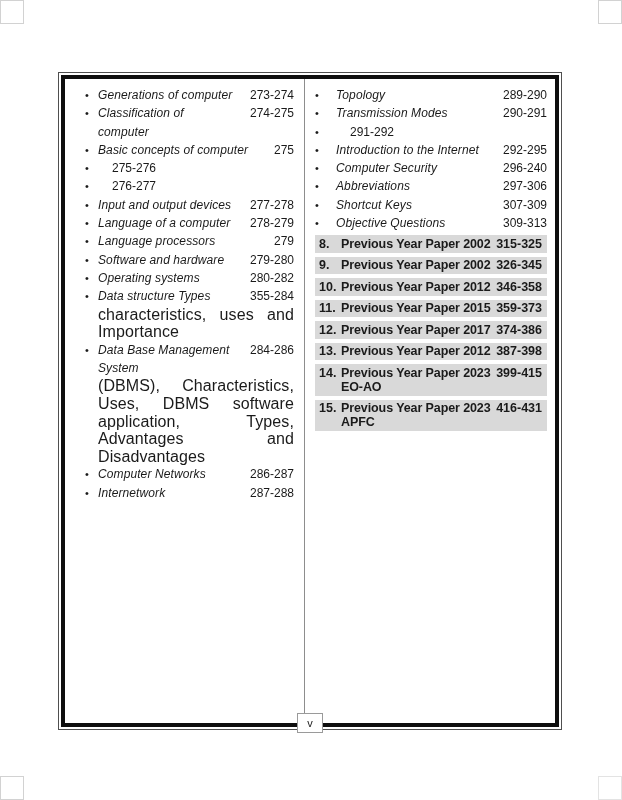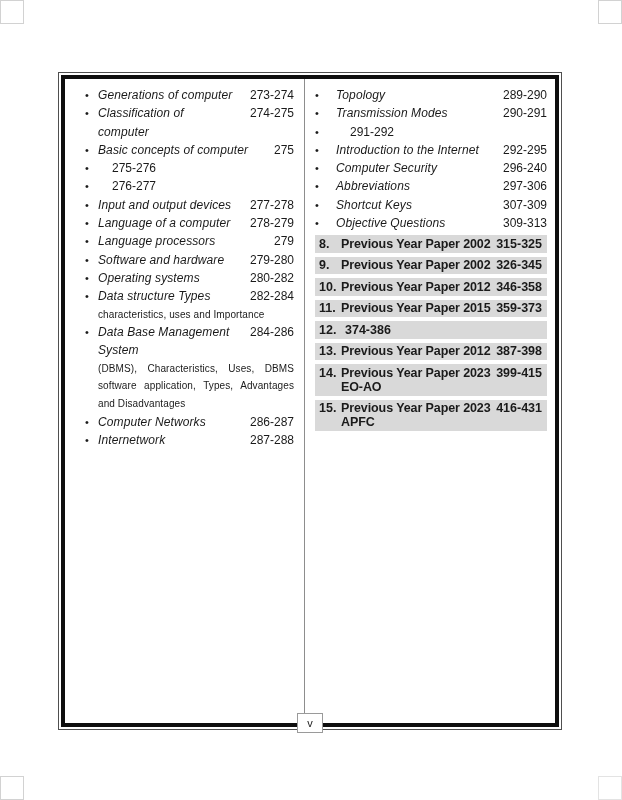--- a/index.html
+++ b/index.html
@@ -32,21 +32,21 @@
   .col-right { flex:1; padding:7px 8px 0 10px; }
 
   
   .toc-row { }
   .row-line { display:flex; align-items:baseline; line-height:18.3px; font-size:12px; }
   .bullet { flex:0 0 13px; font-size:11px; }
   .col-right .bullet { flex:0 0 21px; }
   .t-label { flex:1; letter-spacing:0.1px;font-style:italic; }
   .t-pages { margin-left:14px; white-space:nowrap; }
   .continuation {
-    margin-left:13px; font-size:10px; line-height:17.6px;
+    margin-left:13px; font-size:16px; line-height:17.6px;
     text-align:justify; letter-spacing:0.1px;
   }
 
   
   .numbered { margin-top:3px; }
   .num-row {
     display:flex; align-items:baseline;
     background:#d9d9d9; font-weight:bold; font-size:12.5px; line-height:14px;
     padding:1.5px 5px 2px 4px; margin-bottom:4px;
   }
@@ -152,21 +152,21 @@
             <span class="bullet">•</span>
             <span class="t-label">Operating systems</span>
             <span class="t-pages">280-282</span>
           </div>
 
         </div>
           <div class="toc-row">
           <div class="row-line">
             <span class="bullet">•</span>
             <span class="t-label">Data structure Types</span>
-            <span class="t-pages">282-284</span>
+            <span class="t-pages">355-284</span>
           </div>
           <div class="continuation">characteristics, uses and Importance</div>
         </div>
           <div class="toc-row">
           <div class="row-line">
             <span class="bullet">•</span>
             <span class="t-label">Data Base Management System</span>
             <span class="t-pages">284-286</span>
           </div>
           <div class="continuation">(DBMS), Characteristics, Uses, DBMS software application, Types, Advantages and Disadvantages</div>
@@ -268,20 +268,21 @@
             <span class="n-label">Previous Year Paper 2012</span>
             <span class="n-pages">346-358</span>
           </div>
             <div class="num-row">
             <span class="n-num">11.</span>
             <span class="n-label">Previous Year Paper 2015</span>
             <span class="n-pages">359-373</span>
           </div>
             <div class="num-row">
             <span class="n-num">12.</span>
+            <span class="n-label">Previous Year Paper 2017</span>
             <span class="n-pages">374-386</span>
           </div>
             <div class="num-row">
             <span class="n-num">13.</span>
             <span class="n-label">Previous Year Paper 2012</span>
             <span class="n-pages">387-398</span>
           </div>
             <div class="num-row">
             <span class="n-num">14.</span>
             <span class="n-label">Previous Year Paper 2023 EO-AO</span>

